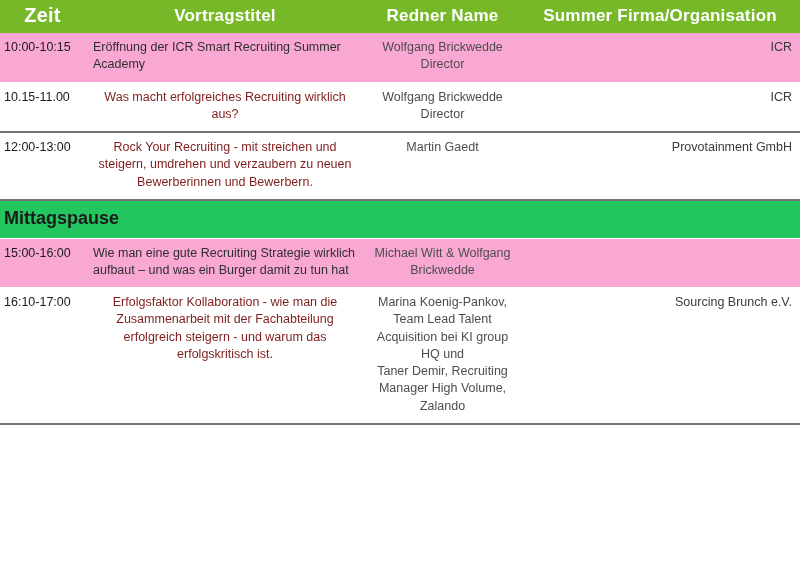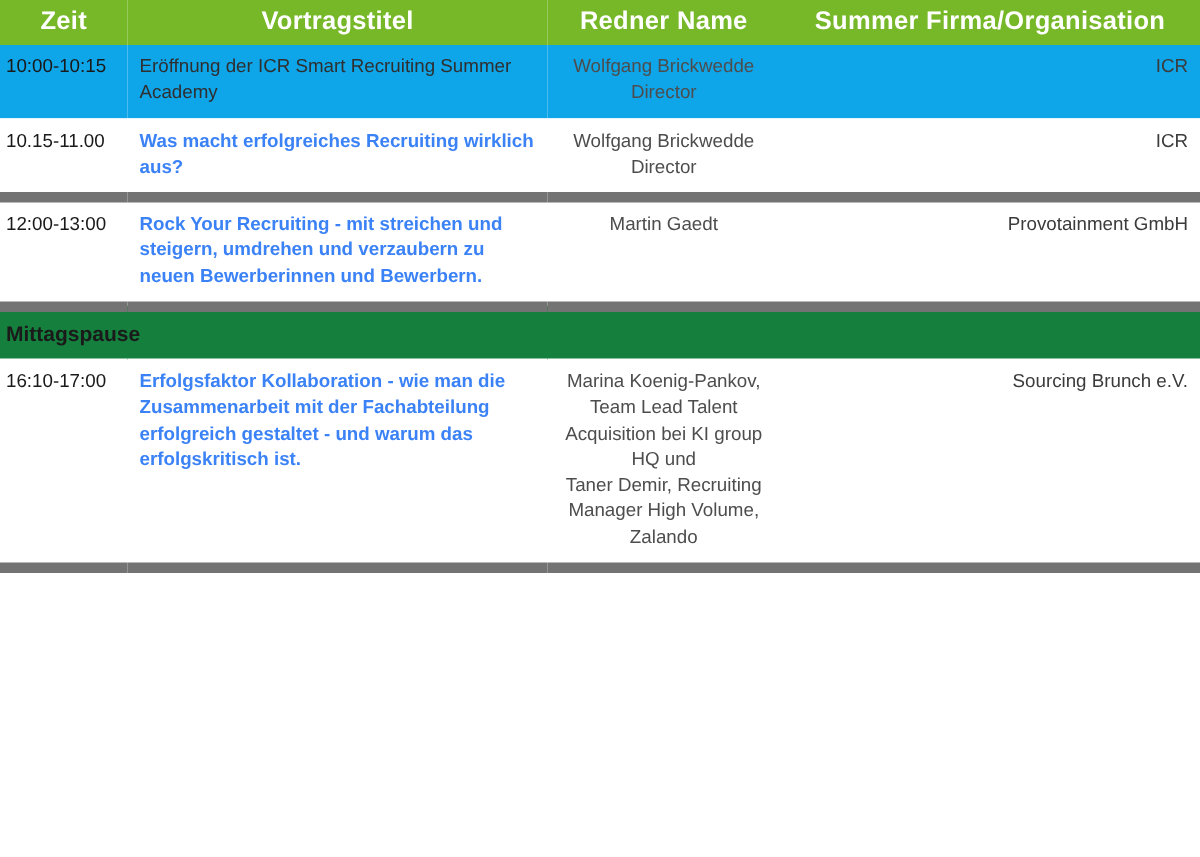--- a/index.html
+++ b/index.html
@@ -27,67 +27,68 @@
     background: #76b828;
     color: #ffffff;
     font-size: 17px;
     font-weight: bold;
     text-align: center;
     padding: 4px 6px 6px 6px;
     border: none;
     vertical-align: middle;
     letter-spacing: 0.2px;
   }
-  thead th.zeit-head { font-size: 17px; }
+  thead th.zeit-head { font-size: 20px; }
 
   tbody td {
     font-size: 12.5px;
     padding: 6px 8px 8px 8px;
     vertical-align: top;
     border-bottom: 1px solid #ffffff;
     line-height: 1.38;
     color: #3b3b3b;
   }
   tbody tr.row-blue td {
-    background: #0ea5e9;
+    background: #f9a8d4;
   }
   tbody tr.row-white td {
     background: #ffffff;
-    border-bottom: 7px solid #737373;
+    border-bottom: 2px solid #737373;
   }
   tbody td.c-zeit-cell {
     color: #1a1a1a;
     font-size: 12.5px;
     white-space: nowrap;
     padding-left: 4px;
     padding-right: 2px;
   }
   tbody td.c-titel-cell {
     color: #2f2f2f;
     font-weight: normal;
   }
   tbody tr.row-white td.c-titel-cell {
-    color: #3b82f6;
-    font-weight: bold;
+    color: #7f1d1d;
+    font-weight: normal;
+    text-align: center;
   }
   tbody td.c-redner-cell {
     color: #4d4d4d;
     font-weight: normal;
     text-align: center;
   }
   tbody td.c-firma-cell {
     color: #3b3b3b;
     text-align: right;
     font-weight: normal;
   }
   tr.break-row td {
-    background: #15803d;
+    background: #22c55e;
     color: #1a1a1a;
     font-weight: bold;
-    font-size: 14px;
+    font-size: 18px;
     padding: 5px 4px 7px 4px;
     border-bottom: 1px solid #ffffff;
   }
 </style>
 </head>
 <body>
 
 <table class="schedule">
   <colgroup>
     <col class="c-zeit">
@@ -127,23 +128,29 @@
       <td class="c-titel-cell">Rock Your Recruiting - mit streichen und steigern, umdrehen und verzaubern zu neuen Bewerberinnen und Bewerbern.</td>
       <td class="c-redner-cell" style="white-space:pre-line">Martin Gaedt</td>
       <td class="c-firma-cell">Provotainment GmbH</td>
     </tr>
 
     <tr class="break-row">
       <td colspan="4">Mittagspause</td>
     </tr>
 
 
+    <tr class="row-blue">
+      <td class="c-zeit-cell">15:00-16:00</td>
+      <td class="c-titel-cell">Wie man eine gute Recruiting Strategie wirklich aufbaut – und was ein Burger damit zu tun hat</td>
+      <td class="c-redner-cell" style="white-space:pre-line">Michael Witt &amp; Wolfgang Brickwedde</td>
+      <td class="c-firma-cell"></td>
+    </tr>
 
     <tr class="row-white">
       <td class="c-zeit-cell">16:10-17:00</td>
-      <td class="c-titel-cell">Erfolgsfaktor Kollaboration - wie man die Zusammenarbeit mit der Fachabteilung erfolgreich gestaltet - und warum das erfolgskritisch ist.</td>
+      <td class="c-titel-cell">Erfolgsfaktor Kollaboration - wie man die Zusammenarbeit mit der Fachabteilung erfolgreich steigern - und warum das erfolgskritisch ist.</td>
       <td class="c-redner-cell" style="white-space:pre-line">Marina Koenig-Pankov, Team Lead Talent Acquisition bei KI group HQ und
 Taner Demir, Recruiting Manager High Volume, Zalando</td>
       <td class="c-firma-cell">Sourcing Brunch e.V.</td>
     </tr>
 
   </tbody>
 </table>
 
 </body></html>

